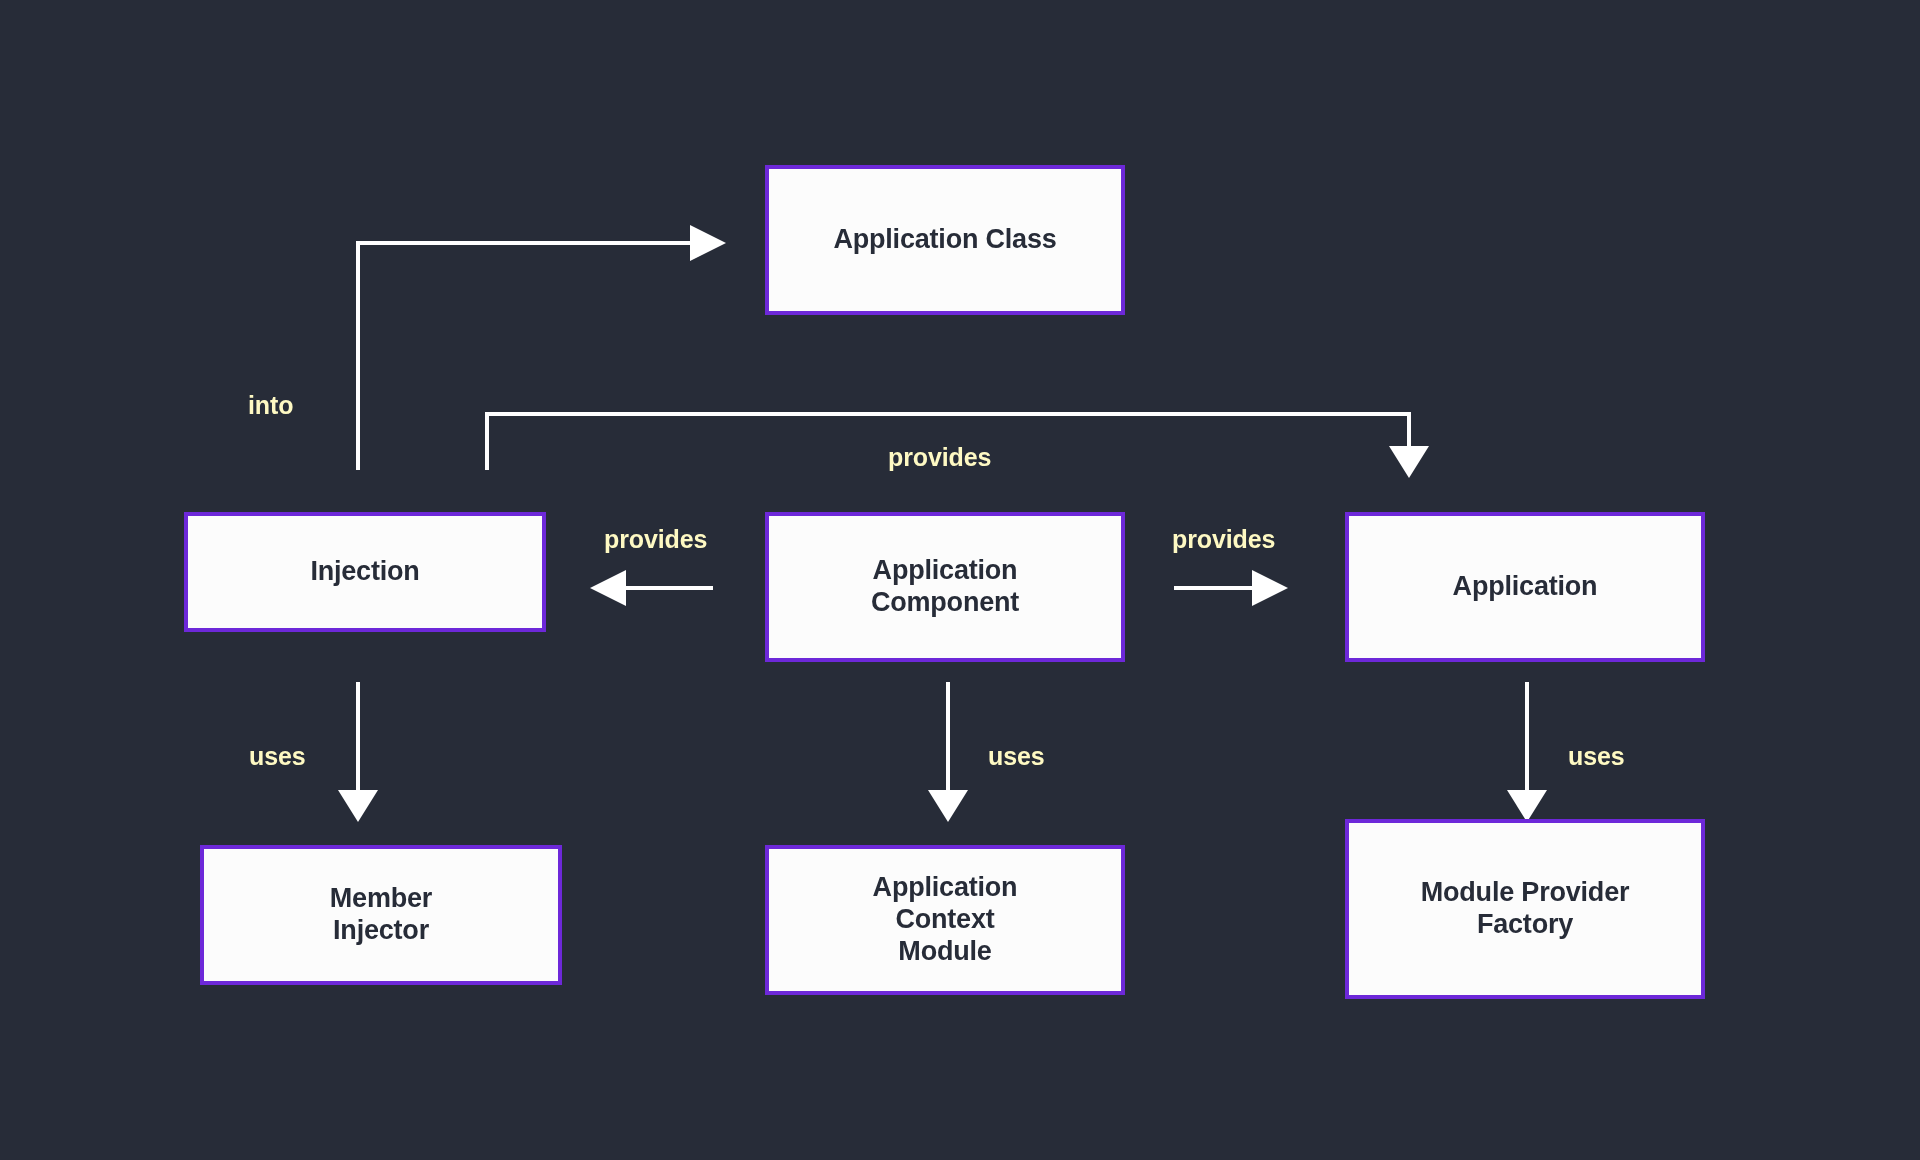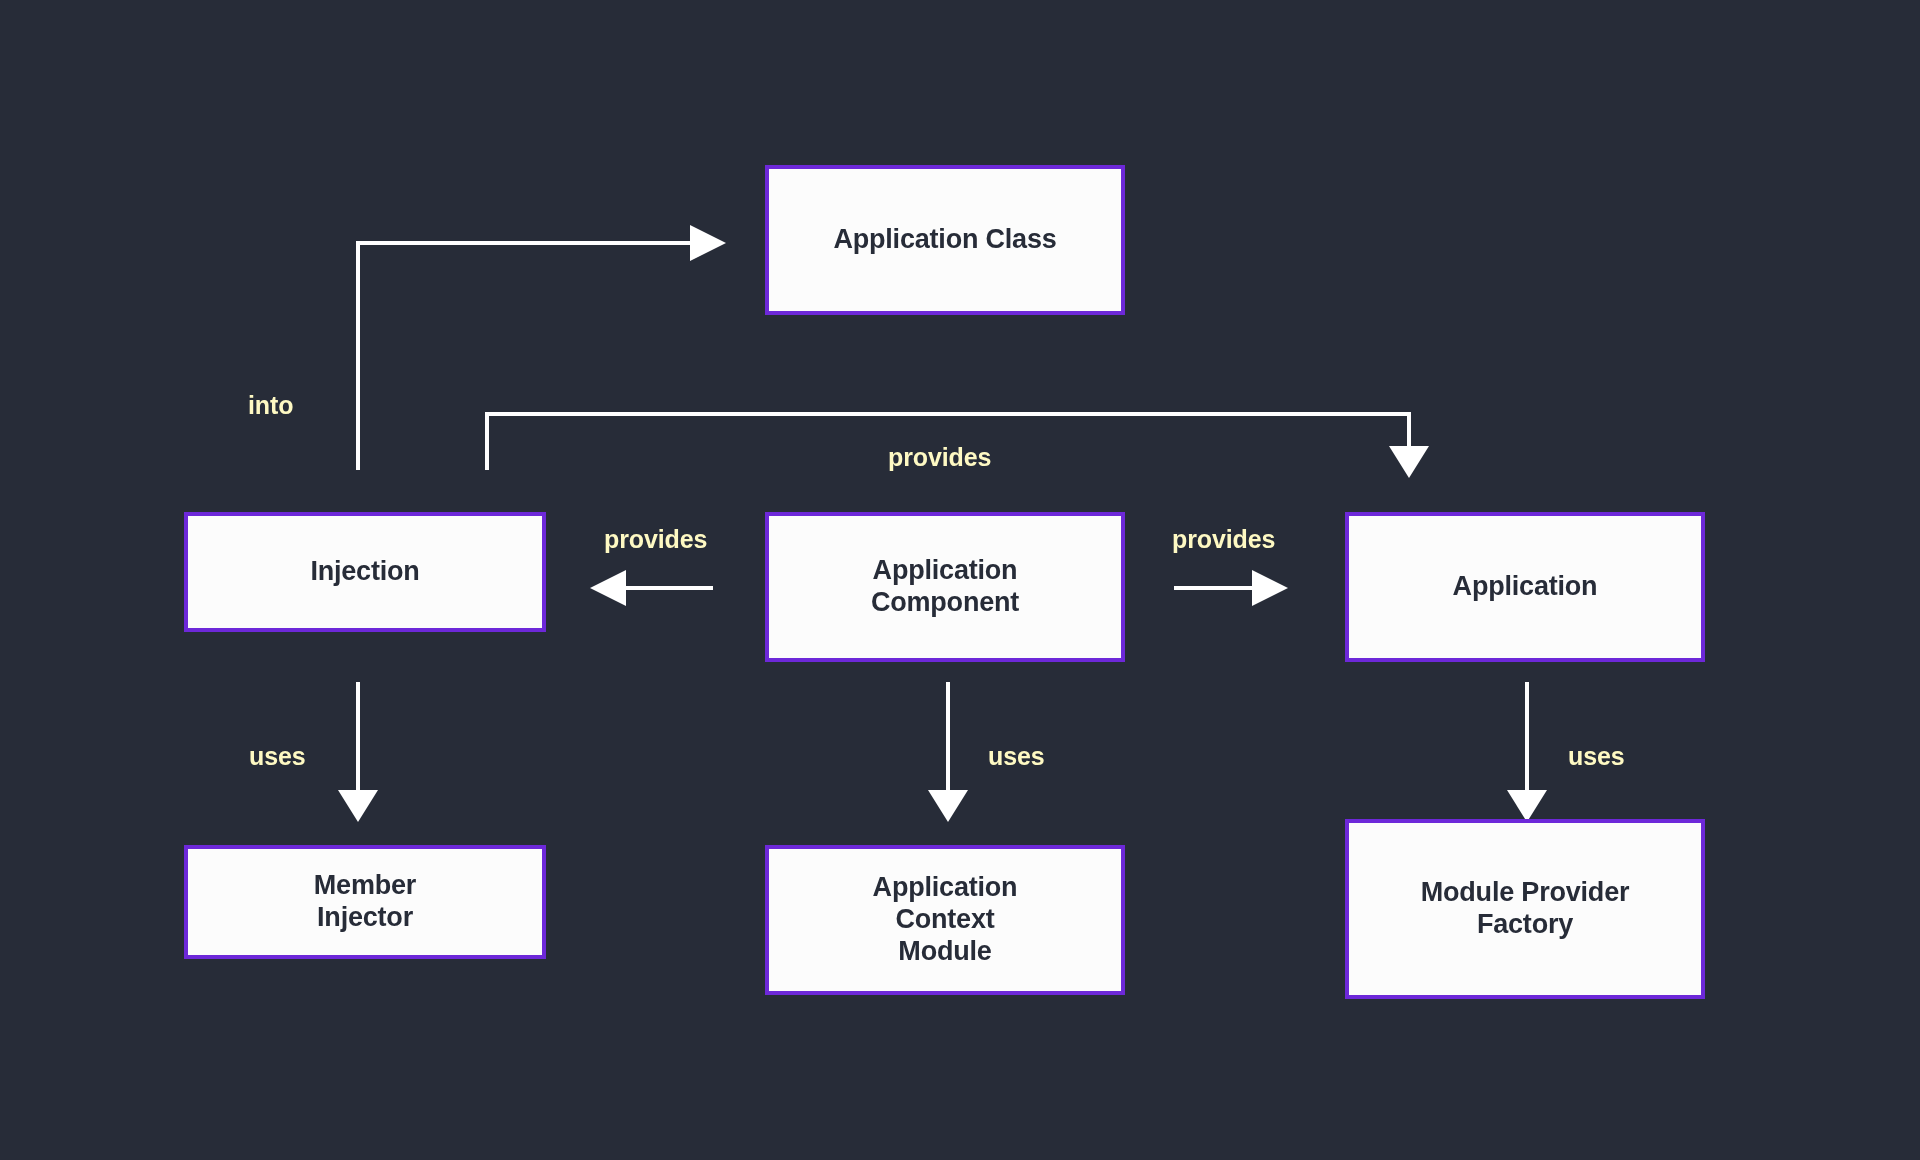--- a/index.html
+++ b/index.html
@@ -111,21 +111,21 @@
 
   <div class="node" style="left:765px; top:165px; width:360px; height:150px;">Application Class</div>
 
   <div class="node" style="left:184px; top:512px; width:362px; height:120px;">Injection</div>
 
   <div class="node" style="left:765px; top:512px; width:360px; height:150px;">Application
 Component</div>
 
   <div class="node" style="left:1345px; top:512px; width:360px; height:150px;">Application</div>
 
-  <div class="node" style="left:184px; top:845px; width:362px; height:114px;">Member
+  <div class="node" style="left:200px; top:845px; width:362px; height:140px;">Member
 Injector</div>
 
   <div class="node" style="left:765px; top:845px; width:360px; height:150px;">Application
 Context
 Module</div>
 
   <div class="node" style="left:1345px; top:819px; width:360px; height:180px;">Module Provider
 Factory</div>
 
   <div class="edge-label" style="left:248px; top:391px;">into</div>

